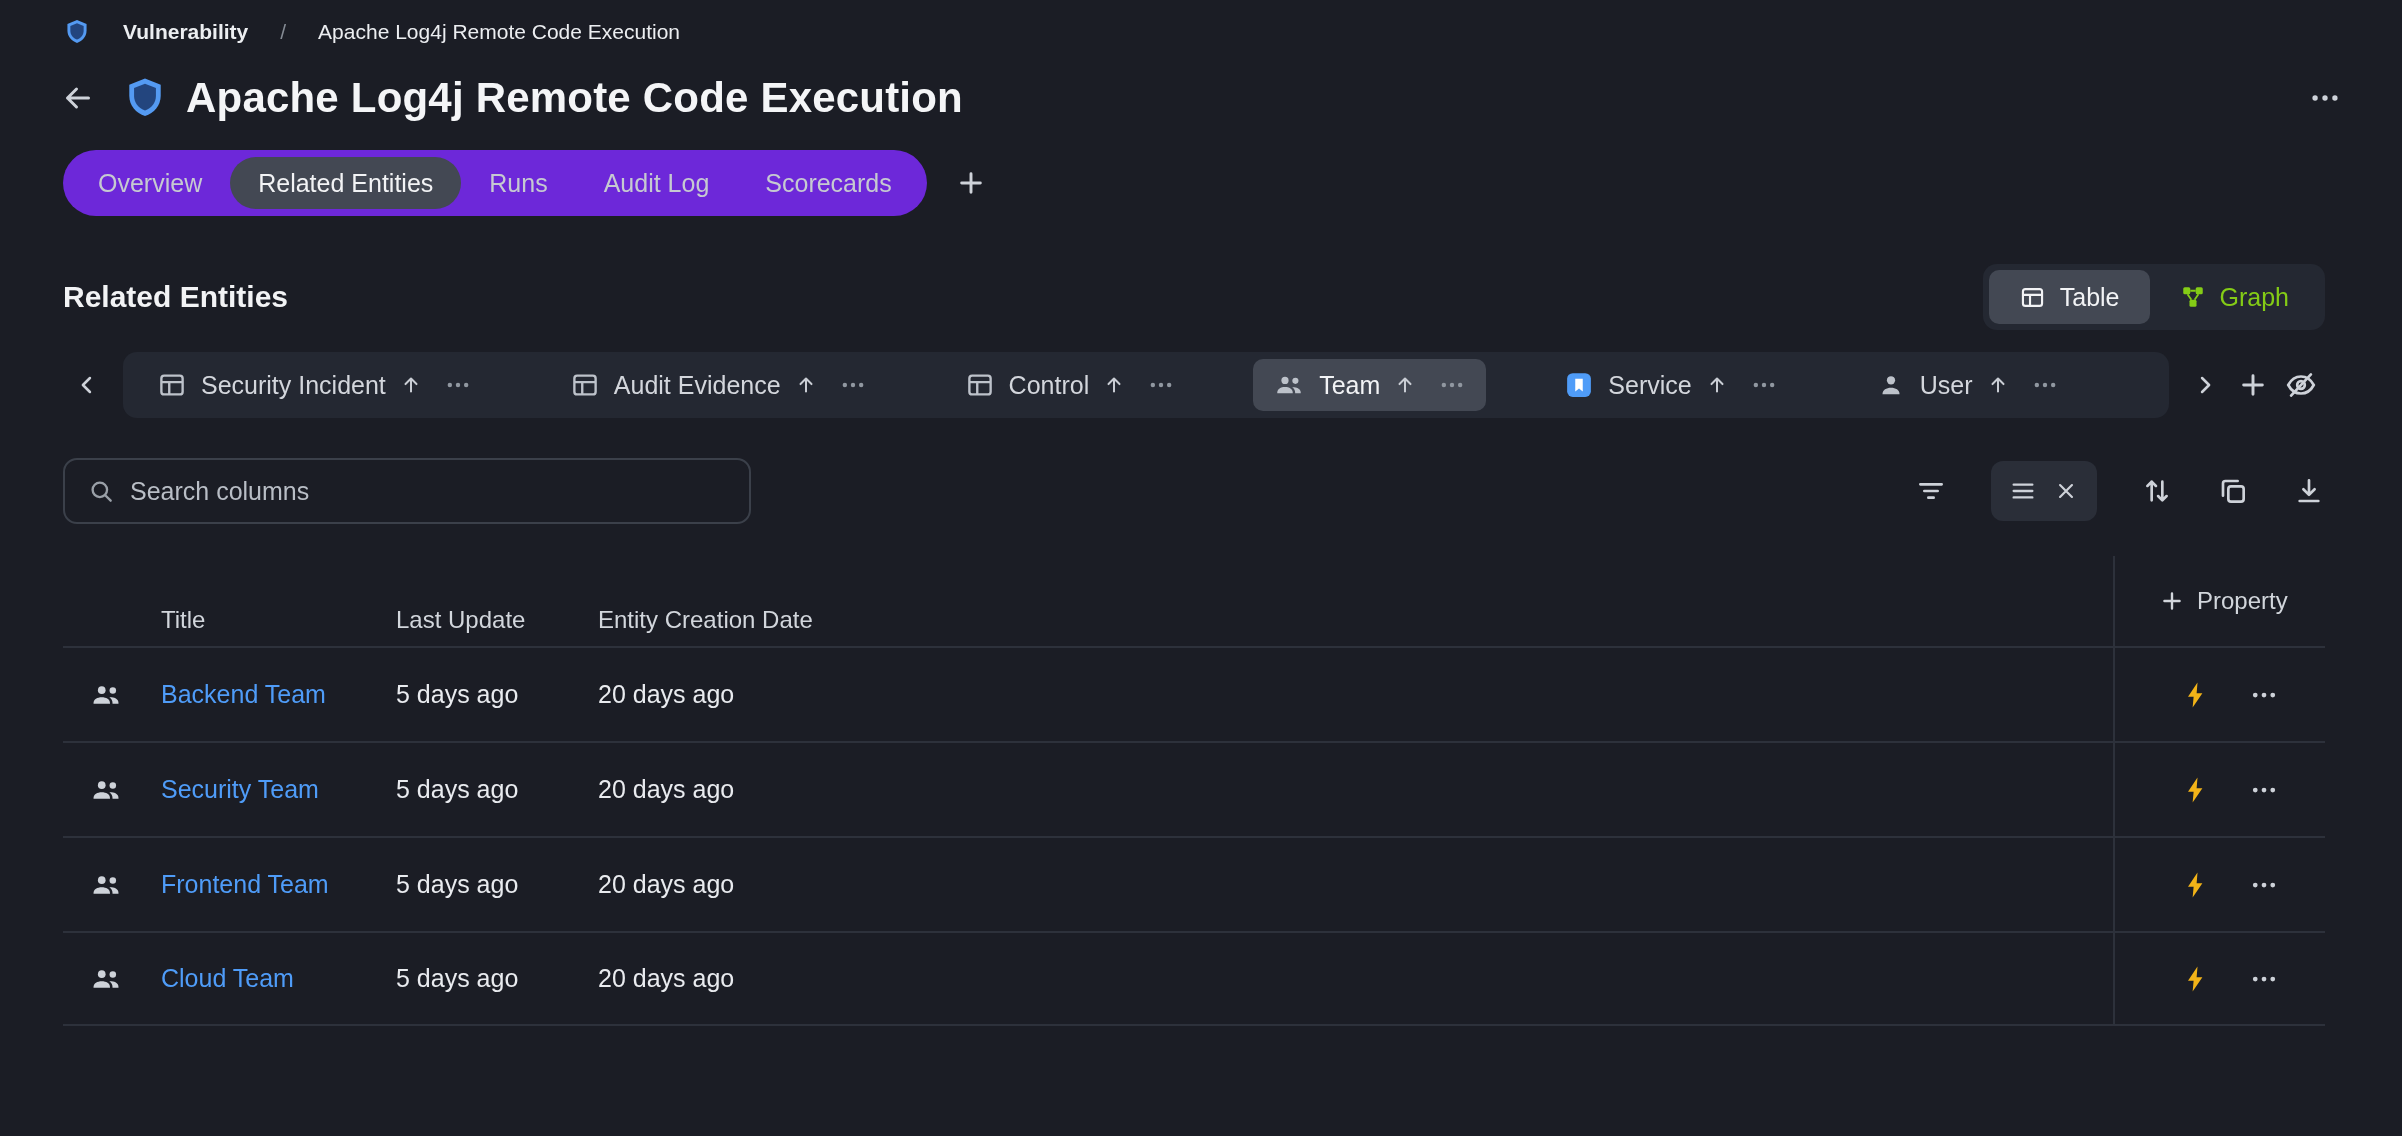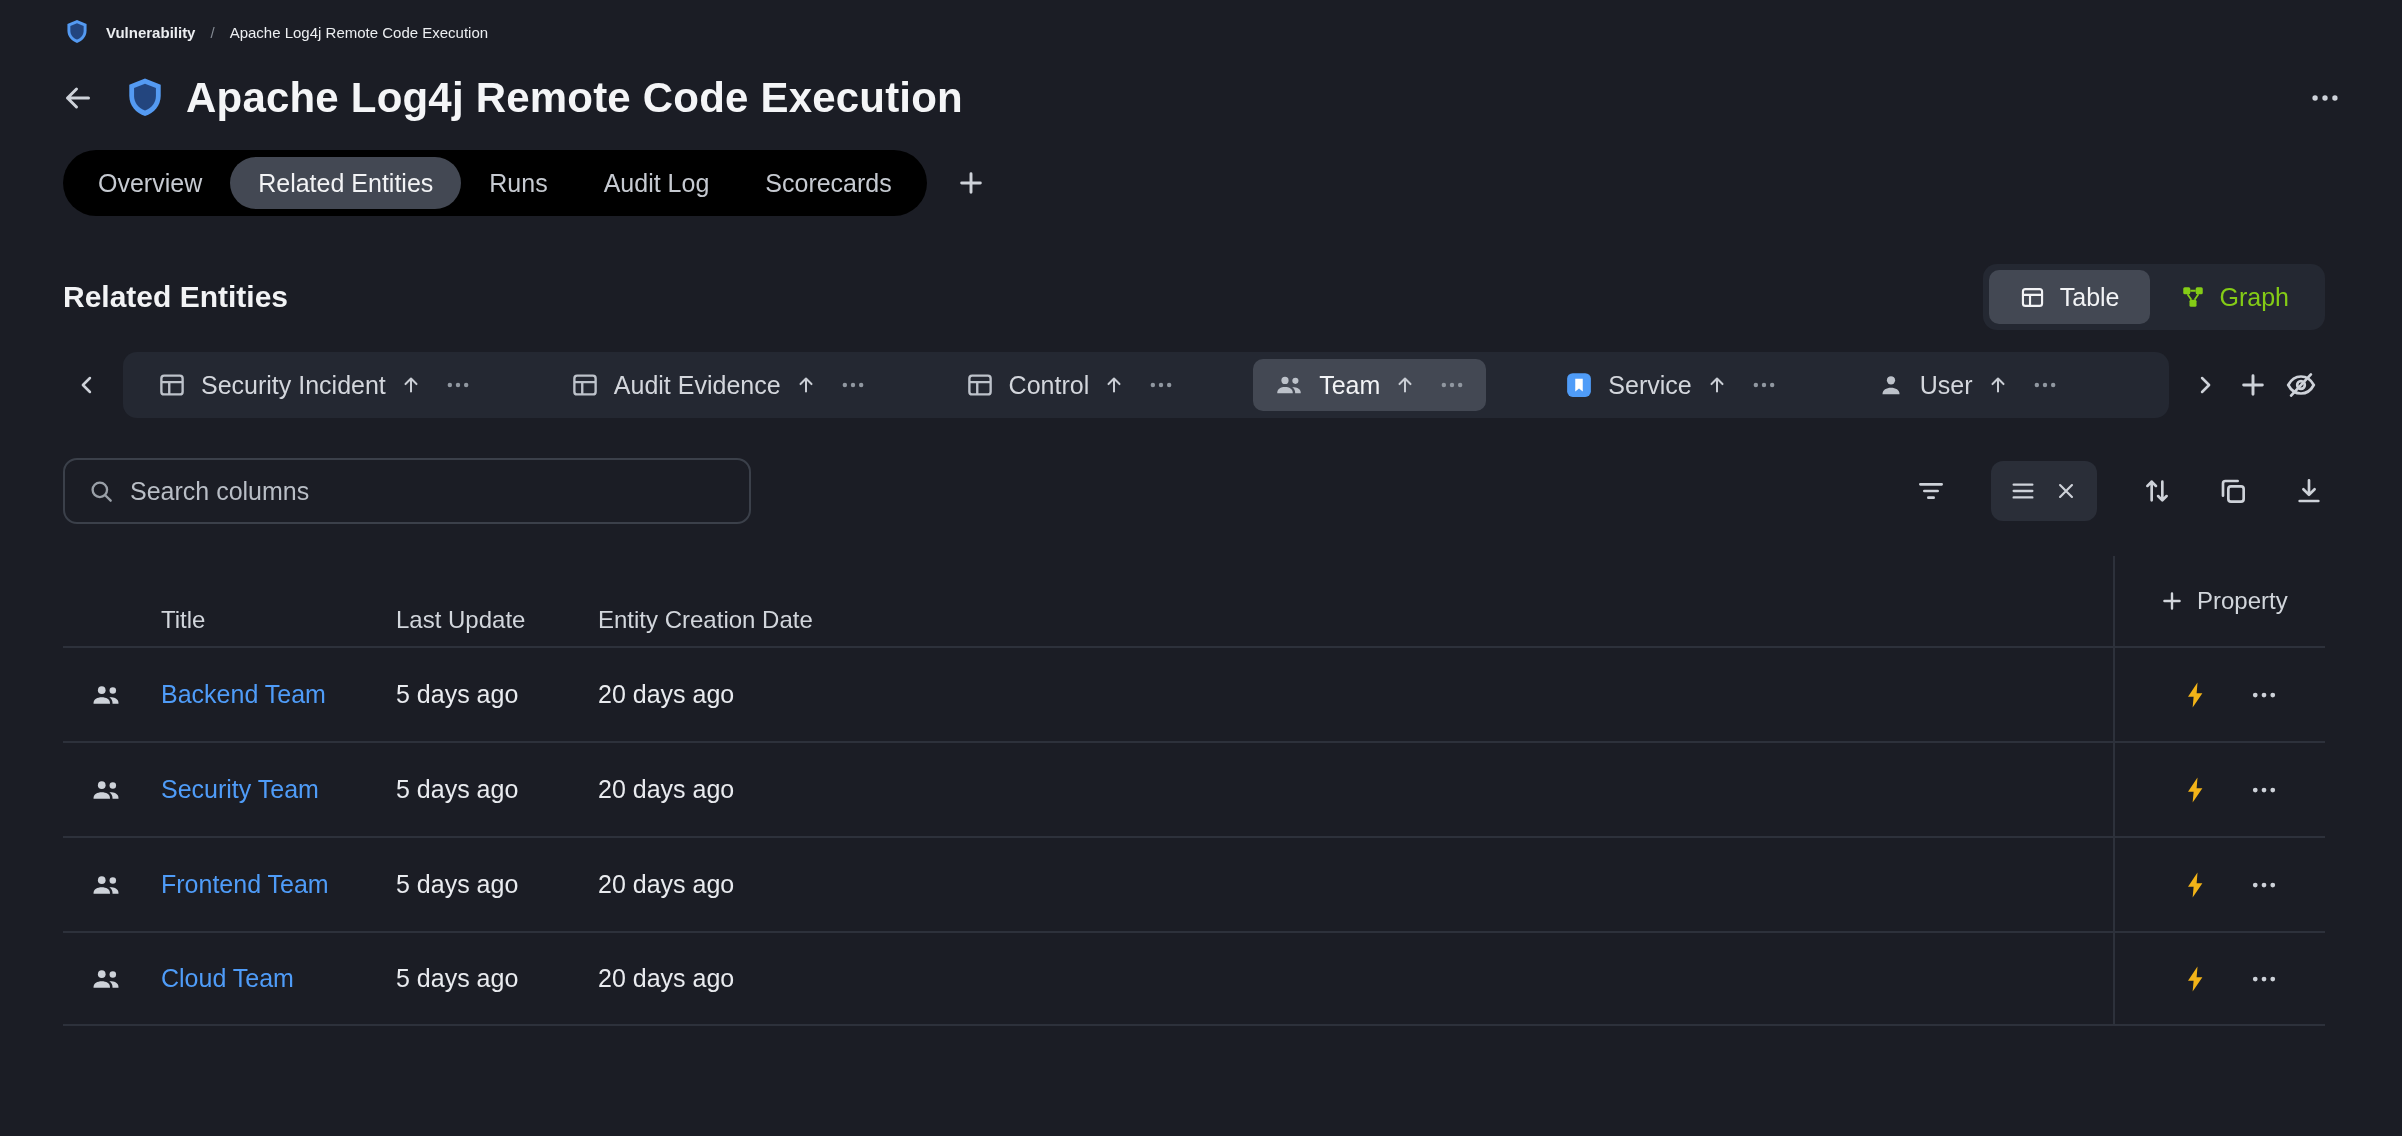--- a/index.html
+++ b/index.html
@@ -10,34 +10,34 @@
     color:#e8eaee;
     position:relative;
     overflow:hidden;
   }
   .icon { display:inline-flex; align-items:center; justify-content:center; flex:none; }
   .icon svg { display:block; }
   button { background:none; border:none; font-family:inherit; cursor:pointer; }
   .icon-btn { display:inline-flex; align-items:center; justify-content:center; color:#ced2d9; }
 
   
-  .breadcrumb { position:absolute; top:12px; left:63px; height:40px; display:flex; align-items:center; gap:15px; font-size:15px; }
+  .breadcrumb { position:absolute; top:12px; left:63px; height:40px; display:flex; align-items:center; gap:32px; font-size:21px; }
   .breadcrumb .crumb { color:#eceef1; font-weight:700; cursor:pointer; }
   .breadcrumb .crumb.current { font-weight:400; cursor:default; }
   .breadcrumb .sep { color:#858b94; }
 
   
   .page-header { position:absolute; top:58px; left:52px; right:60px; height:80px; display:flex; align-items:center; gap:18px; }
   .back-btn { width:52px; height:52px; border-radius:10px; }
   .page-title { font-size:42px; font-weight:700; color:#f4f5f7; letter-spacing:.2px; }
   .header-spacer { flex:1; }
 
   
   .tabs-row { position:absolute; top:150px; left:63px; display:flex; align-items:center; gap:28px; }
-  .tabs-pill { display:inline-flex; align-items:center; background:#000000; border-radius:999px; padding:7px; }
+  .tabs-pill { display:inline-flex; align-items:center; background:#6d28d9; border-radius:999px; padding:7px; }
   .tab { padding:0 28px; height:52px; line-height:52px; border-radius:999px; font-size:25px; color:#c6cad1; cursor:pointer; white-space:nowrap; }
   .tab.selected { background:#434853; color:#f2f3f5; font-weight:500; }
 
   
   .section-row { position:absolute; top:262px; left:63px; right:77px; height:70px; display:flex; align-items:center; justify-content:space-between; }
   .section-heading { font-size:30px; font-weight:700; color:#f2f3f5; }
   .view-toggle { display:flex; align-items:center; background:#242832; border-radius:14px; padding:6px; height:66px;text-align:right; }
   .toggle-seg { display:flex; align-items:center; gap:14px; padding:0 30px; height:54px; border-radius:10px; font-size:25px; color:#84cc16; cursor:pointer; }
   .toggle-seg.selected { background:#434853; color:#f2f3f5; }
 

